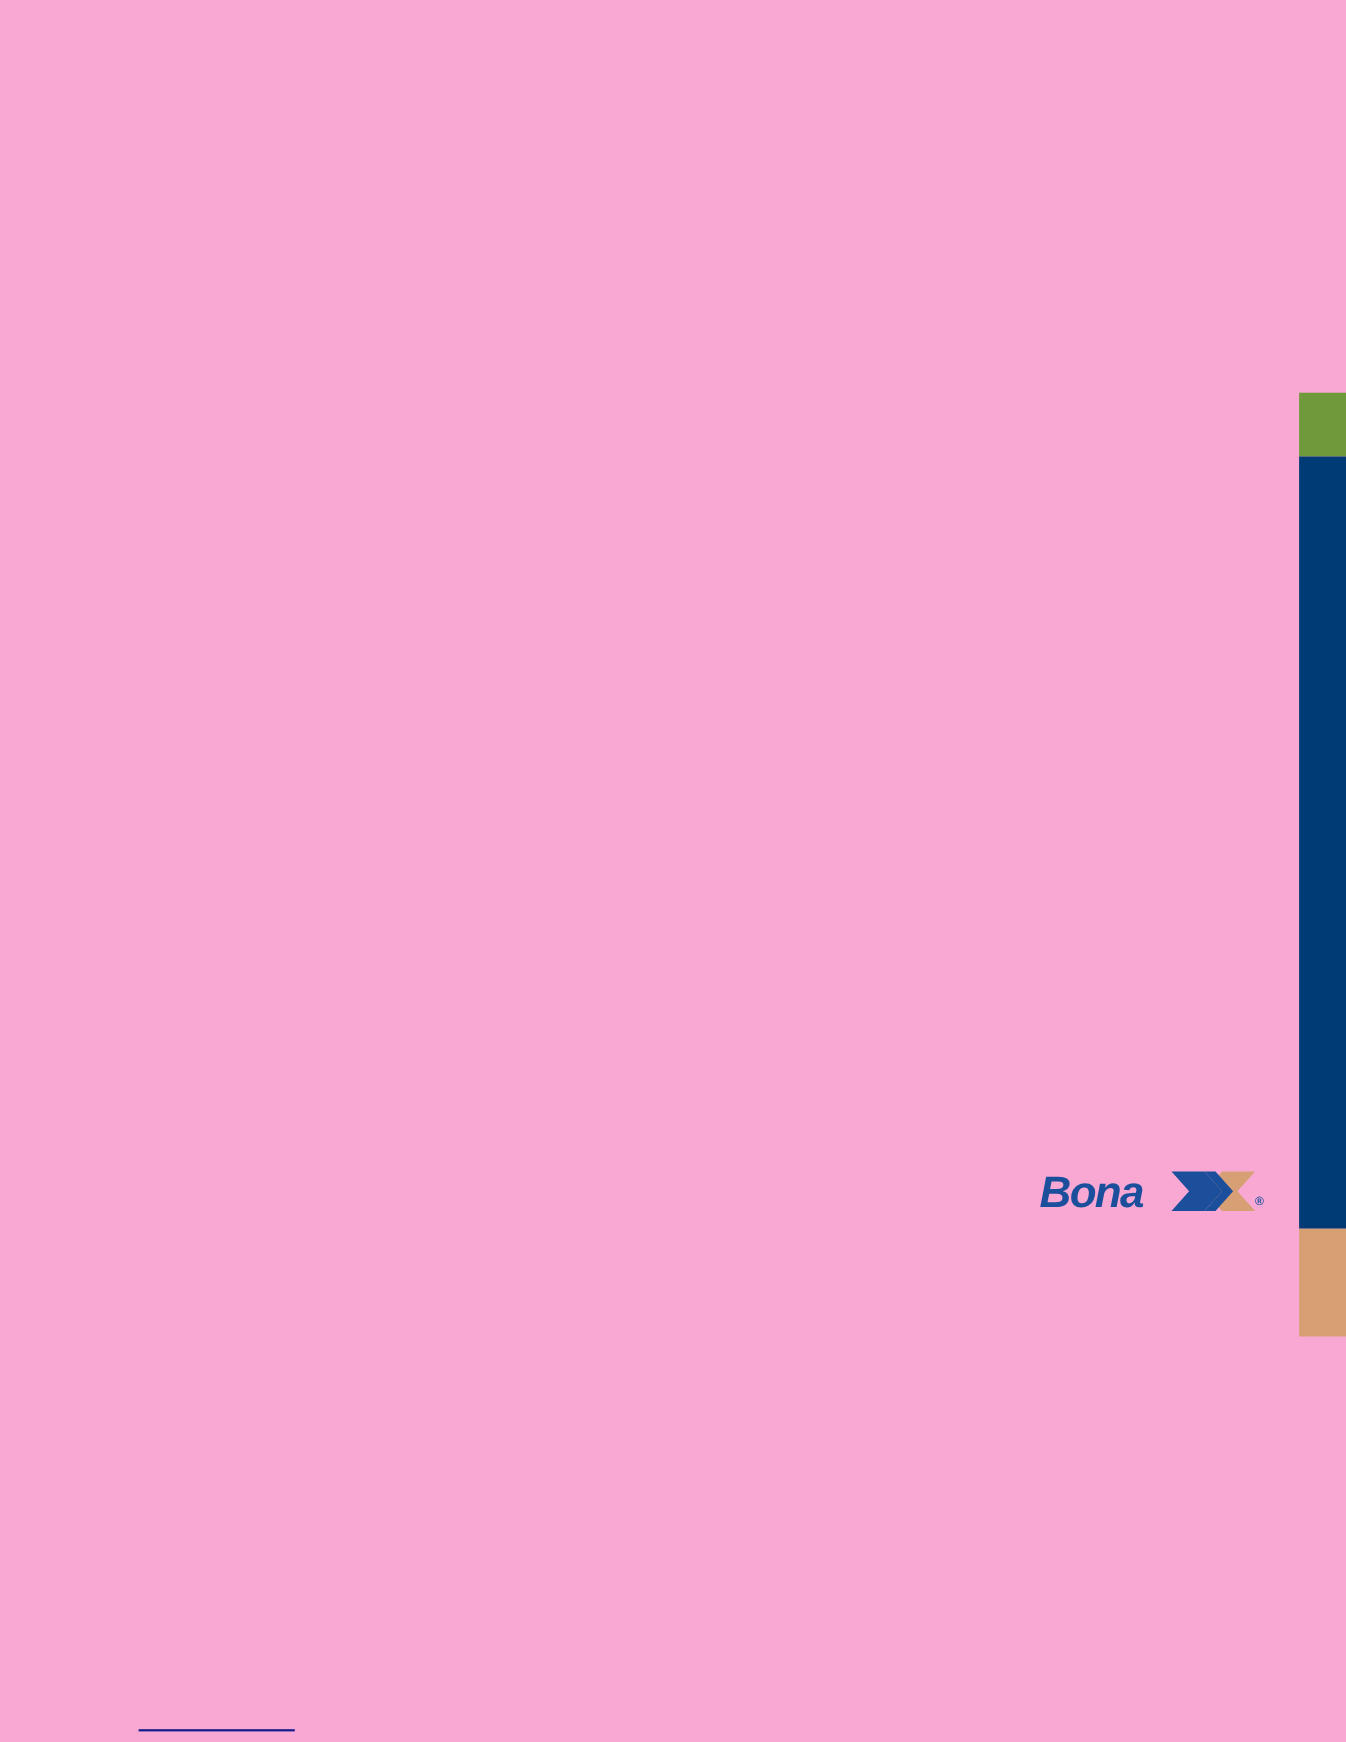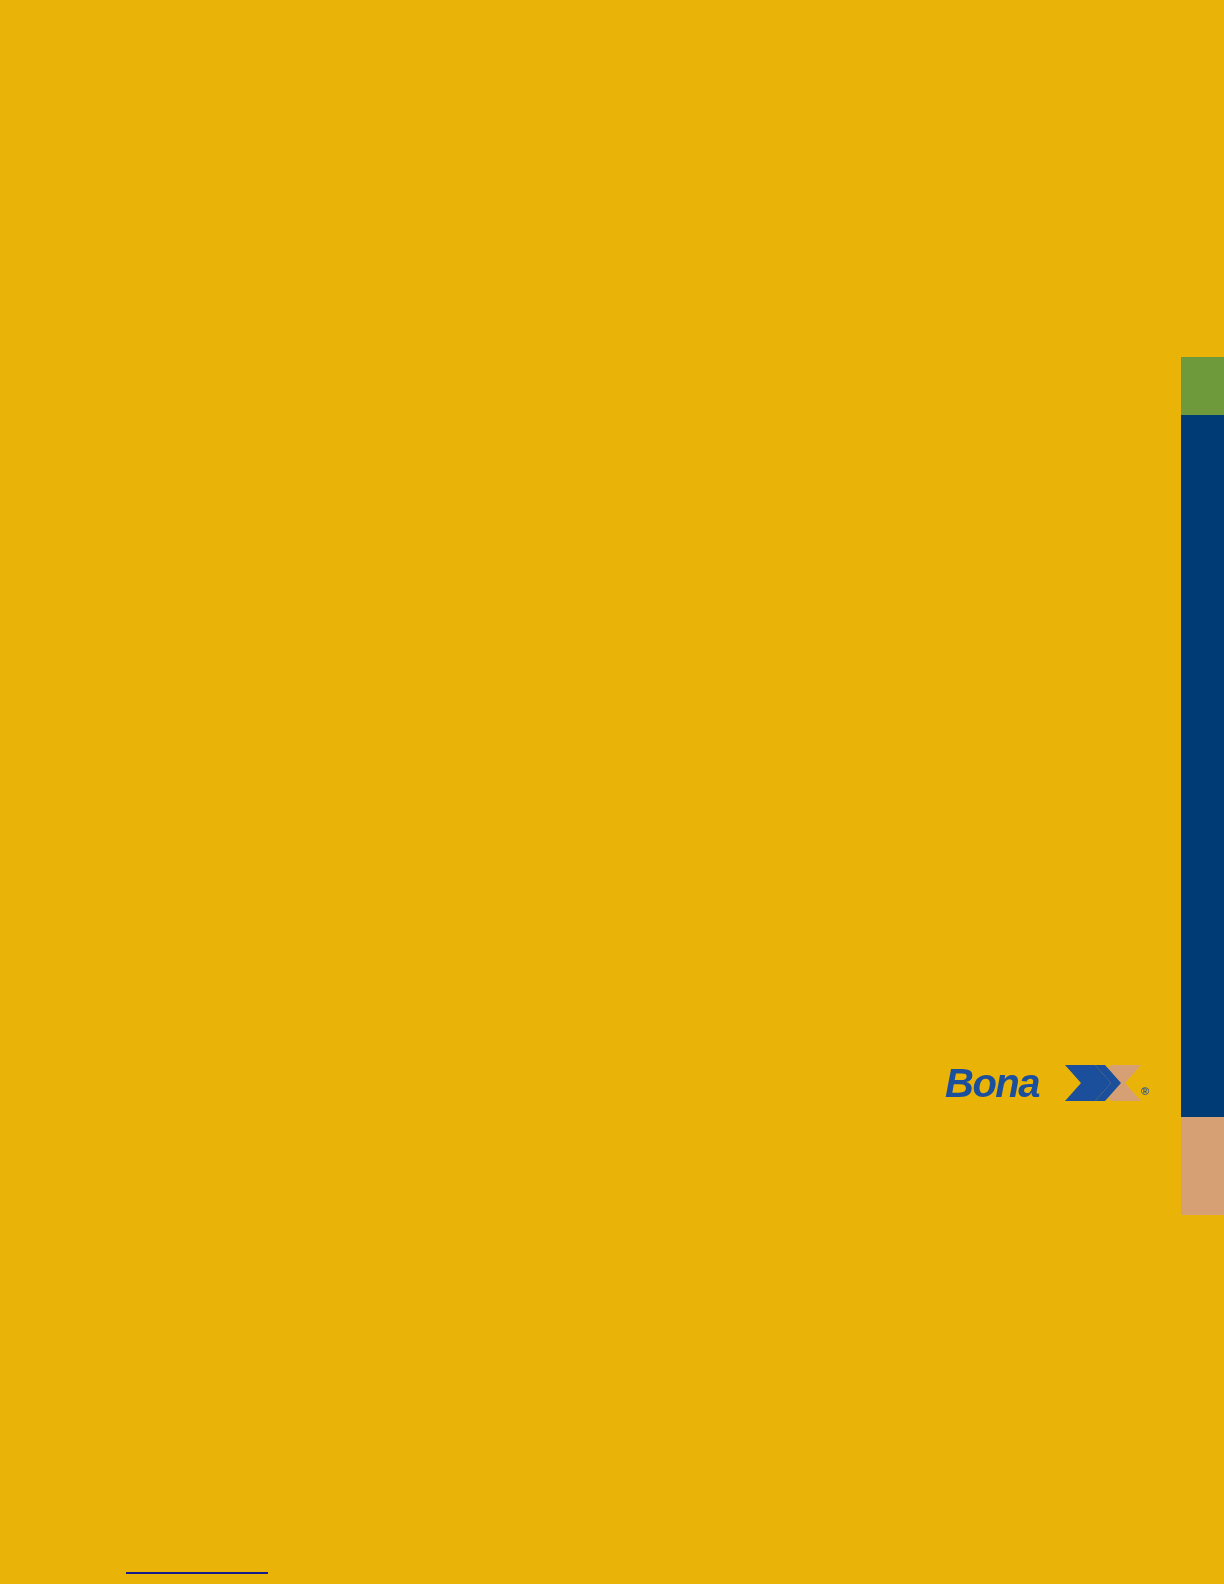--- a/index.html
+++ b/index.html
@@ -8,21 +8,21 @@
     padding: 0;
     background: #ffffff;
   }
   body {
     font-family: "Liberation Sans", sans-serif;
   }
   .page {
     position: relative;
     width: 1224px;
     height: 1584px;
-    background: #eab308;
+    background: #f9a8d4;
     overflow: hidden;
   }
 
   
   .edge-bar-strip {
     position: absolute;
     left: 1181px;
     top: 0;
     width: 43px;
     height: 1584px;

